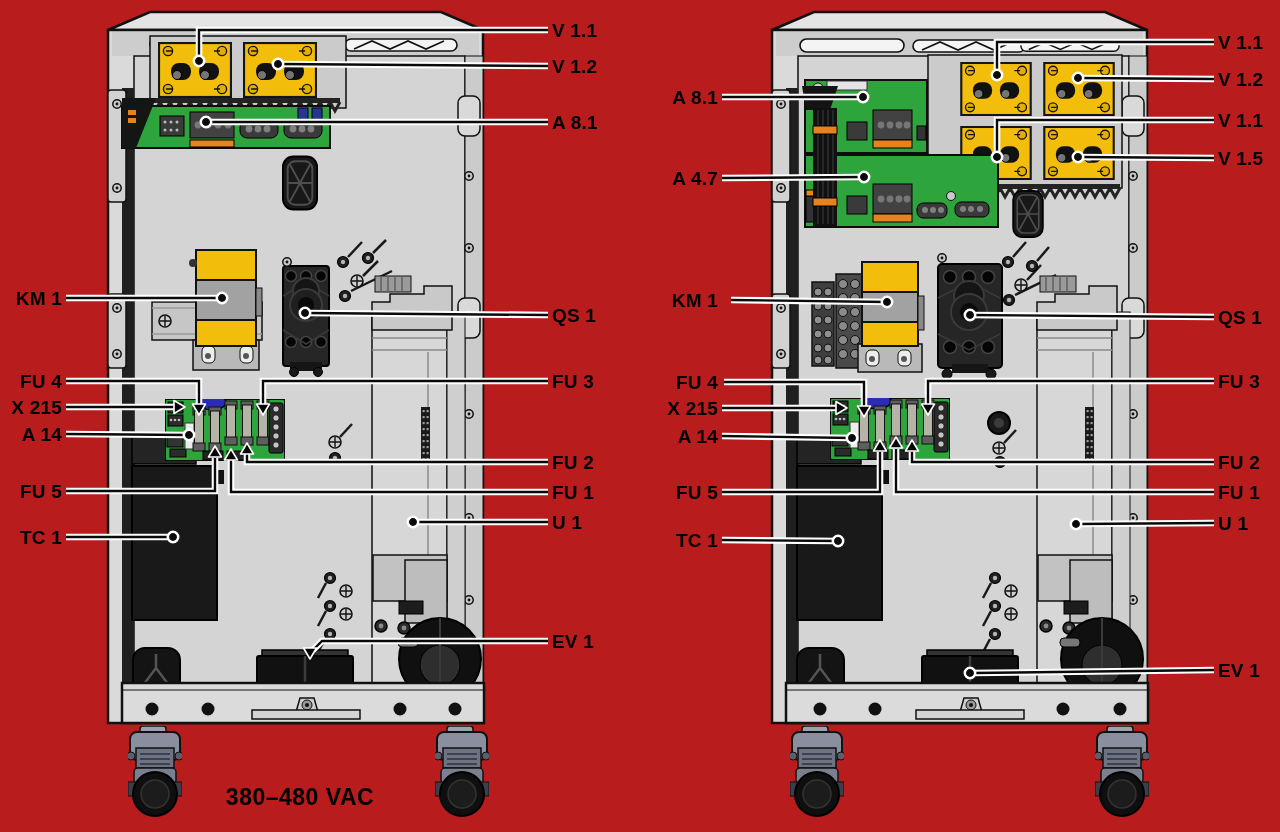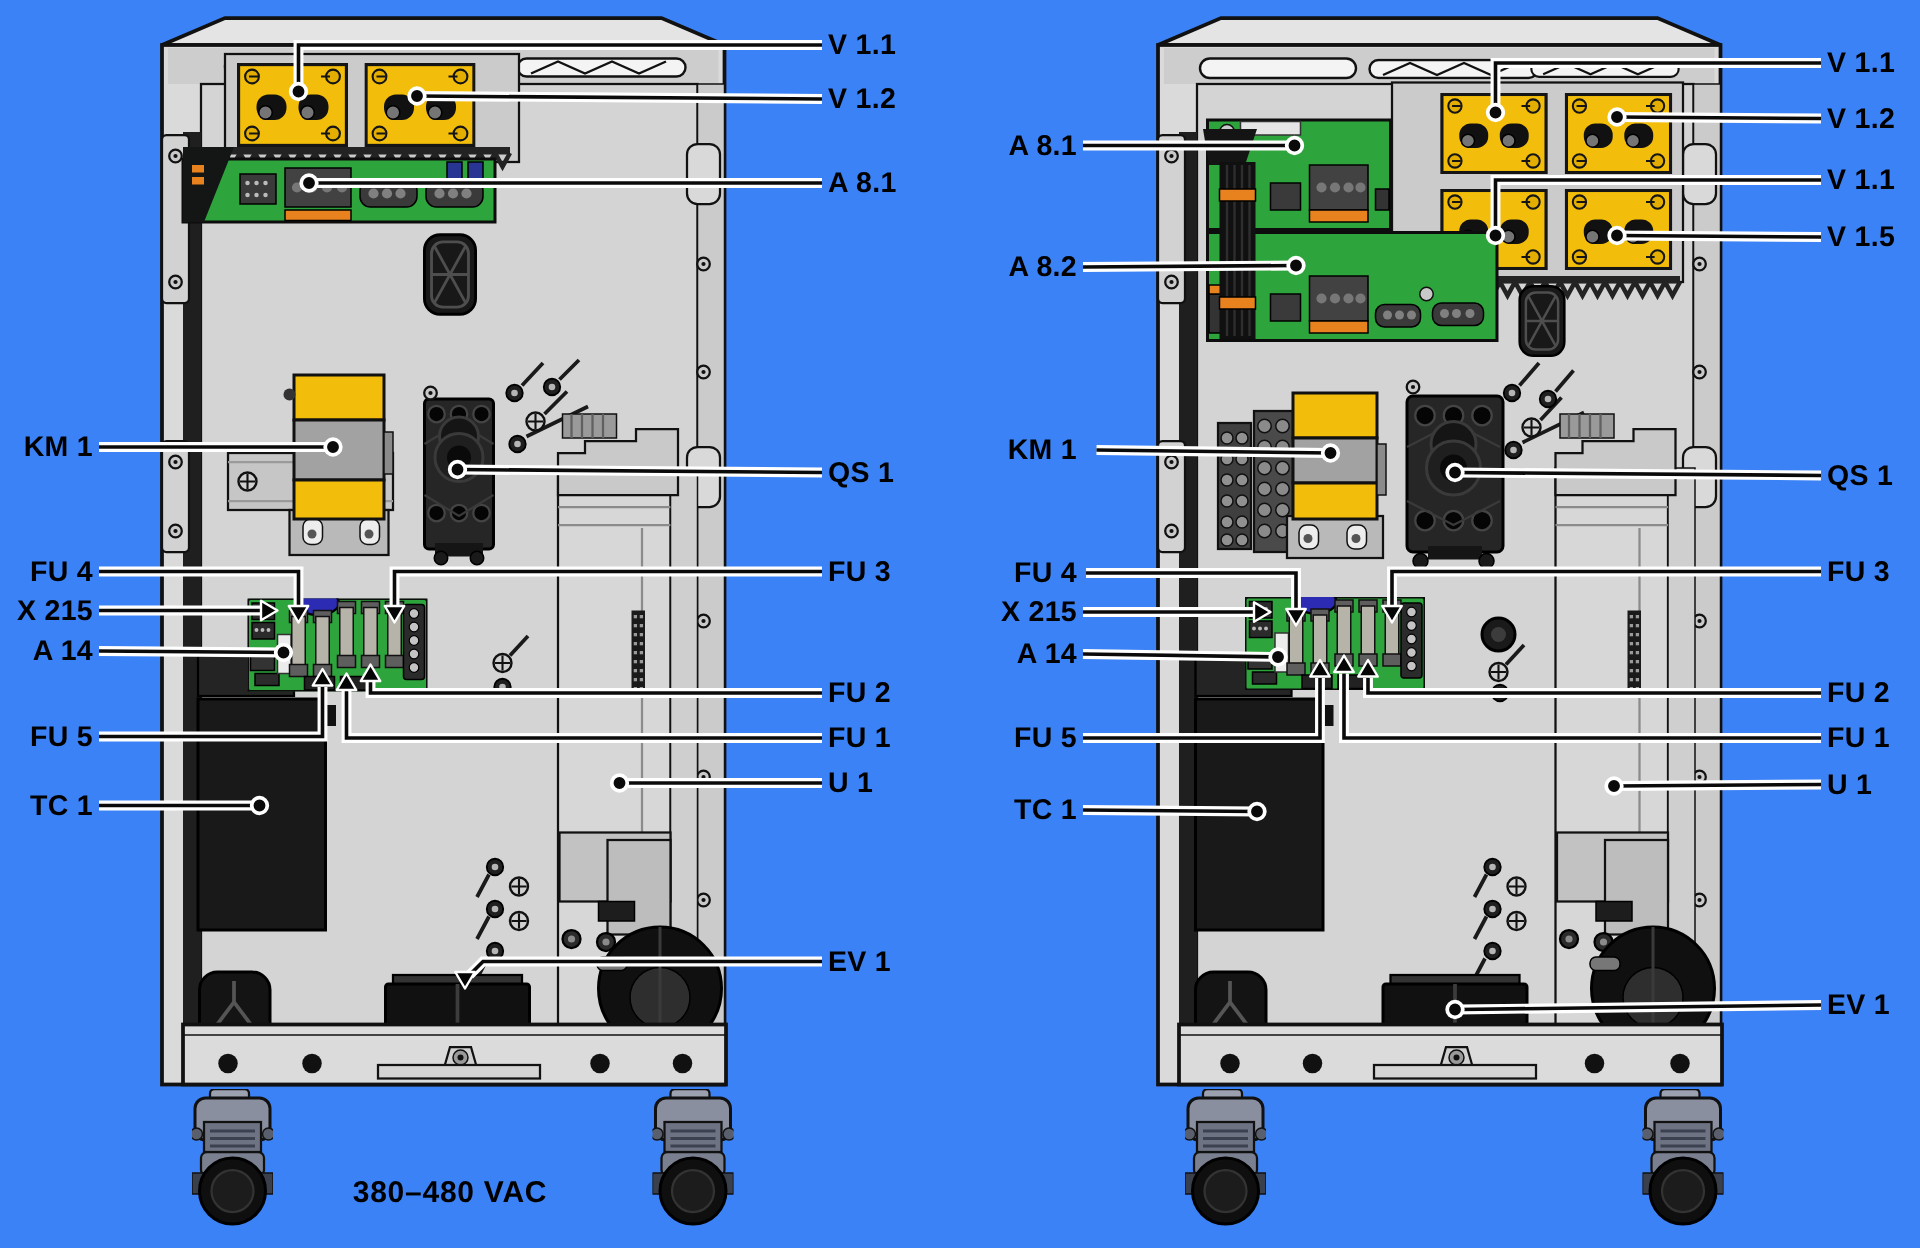--- a/index.html
+++ b/index.html
@@ -1,22 +1,22 @@
 <!DOCTYPE html>
 <html><head>
 <meta charset="utf-8">
 <style>
   html,body{margin:0;padding:0;background:#ffffff;}
-  .stage{position:relative;width:1280px;height:832px;background:#3b82f6;overflow:hidden;
+  .stage{position:relative;width:1280px;height:832px;background:#b91c1c;overflow:hidden;
          font-family:"Liberation Sans", sans-serif;}
   .stage svg{position:absolute;left:0;top:0;}
   .lab{position:absolute;font-size:19px;font-weight:700;color:#000;white-space:nowrap;
        line-height:21px;letter-spacing:.2px;}
   .lab.ralign{text-align:right;}
-  .cap{position:absolute;font-size:20px;font-weight:700;color:#000;text-align:center;
+  .cap{position:absolute;font-size:23px;font-weight:700;color:#000;text-align:center;
        width:260px;letter-spacing:.5px;}
   .ll{stroke:#0a0a0a;stroke-width:2.4;fill:none;}
   .lc{stroke:#ffffff;stroke-width:6.6;fill:none;}
 </style>
 </head>
 <body>
 
 <div class="stage">
 <svg width="1280" height="832" viewBox="0 0 1280 832">
 <defs>
@@ -694,21 +694,21 @@
 <span class="lab" style="left:1218px;top:69px">V 1.2</span>
 <span class="lab" style="left:1218px;top:110px">V 1.1</span>
 <span class="lab" style="left:1218px;top:148px">V 1.5</span>
 <span class="lab" style="left:1218px;top:307px">QS 1</span>
 <span class="lab" style="left:1218px;top:371px">FU 3</span>
 <span class="lab" style="left:1218px;top:452px">FU 2</span>
 <span class="lab" style="left:1218px;top:482px">FU 1</span>
 <span class="lab" style="left:1218px;top:513px">U 1</span>
 <span class="lab" style="left:1218px;top:660px">EV 1</span>
 <span class="lab ralign" style="right:562px;top:87px">A 8.1</span>
-<span class="lab ralign" style="right:562px;top:168px">A 8.2</span>
+<span class="lab ralign" style="right:562px;top:168px">A 4.7</span>
 <span class="lab ralign" style="right:562px;top:290px">KM 1</span>
 <span class="lab ralign" style="right:562px;top:372px">FU 4</span>
 <span class="lab ralign" style="right:562px;top:398px">X 215</span>
 <span class="lab ralign" style="right:562px;top:426px">A 14</span>
 <span class="lab ralign" style="right:562px;top:482px">FU 5</span>
 <span class="lab ralign" style="right:562px;top:530px">TC 1</span>
 
 <div class="cap" style="left:170px;top:784px">380–480 VAC</div>
 </div>
 

